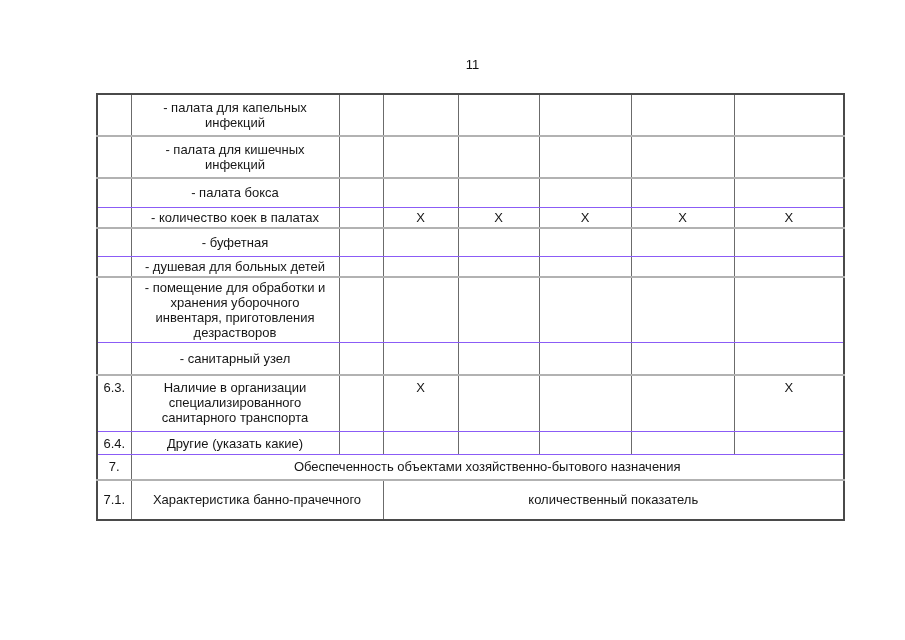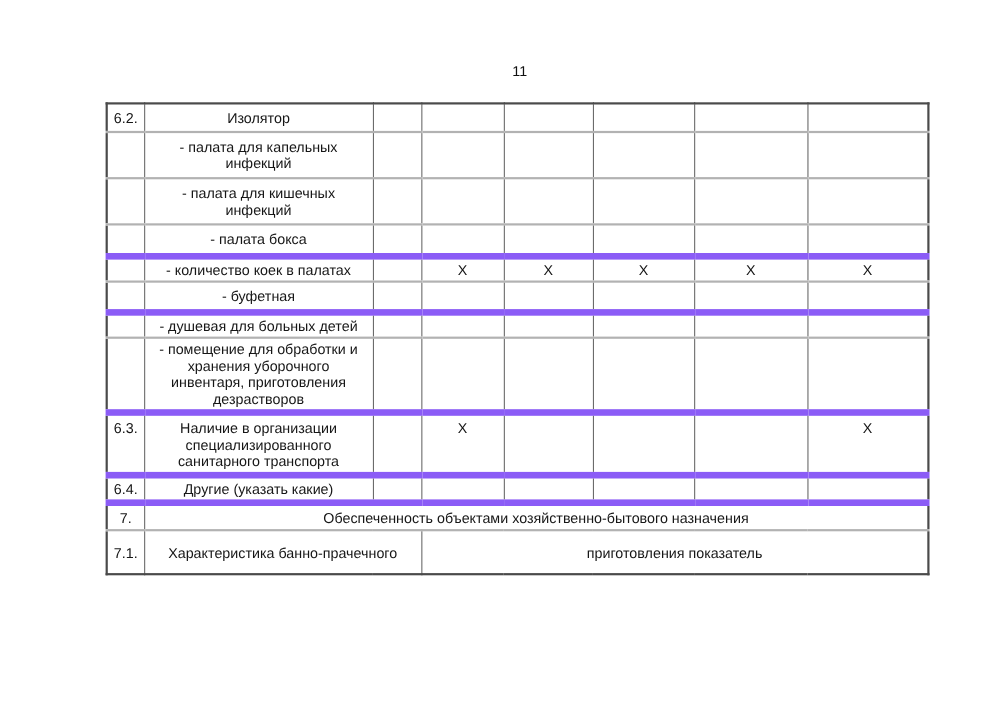--- a/index.html
+++ b/index.html
@@ -31,21 +31,21 @@
   }
   table.doc-table td {
     border-left: 1px solid #6b6b6b;
     vertical-align: middle;
     text-align: center;
     padding: 2px 4px;
     overflow: hidden;
     color: #161616;
   }
   tr.hb-thick td { border-bottom: 2px solid #b2b2b2; }
-  tr.hb-thin  td { border-bottom: 6px solid #8b5cf6; }
+  tr.hb-thin  td { border-bottom: 1px solid #8b5cf6; }
   tr.va-top   td { vertical-align: top; padding-top: 4px; margin-top: 46px; }
   td.cell-label   { white-space: pre-line; }
   td.cell-section { white-space: pre-line; }
 </style>
 </head>
 <body>
 
 <div class="page">
   <div class="page-number">11</div>
   <table class="doc-table">
@@ -53,30 +53,20 @@
         <col style="width: 34px;">
         <col style="width: 208px;">
         <col style="width: 44px;">
         <col style="width: 75px;">
         <col style="width: 81px;">
         <col style="width: 92px;">
         <col style="width: 103px;">
         <col style="width: 110px;">
       </colgroup>
     <tbody>
-        <tr class="hb-thick" style="height: 26px;">
-          <td class="cell-num">6.2.</td>
-          <td class="cell-label">Изолятор</td>
-          <td class="cell-mark"></td>
-          <td class="cell-mark"></td>
-          <td class="cell-mark"></td>
-          <td class="cell-mark"></td>
-          <td class="cell-mark"></td>
-          <td class="cell-mark"></td>
-        </tr>
         <tr class="hb-thick" style="height: 42px; margin-top: 12px;">
           <td class="cell-num"></td>
           <td class="cell-label">- палата для капельных
 инфекций</td>
           <td class="cell-mark"></td>
           <td class="cell-mark"></td>
           <td class="cell-mark"></td>
           <td class="cell-mark"></td>
           <td class="cell-mark"></td>
           <td class="cell-mark"></td>
@@ -138,20 +128,30 @@
 хранения уборочного
 инвентаря, приготовления
 дезрастворов</td>
           <td class="cell-mark"></td>
           <td class="cell-mark"></td>
           <td class="cell-mark"></td>
           <td class="cell-mark"></td>
           <td class="cell-mark"></td>
           <td class="cell-mark"></td>
         </tr>
+        <tr class="hb-thick" style="height: 32px;">
+          <td class="cell-num"></td>
+          <td class="cell-label">- санитарный узел</td>
+          <td class="cell-mark"></td>
+          <td class="cell-mark"></td>
+          <td class="cell-mark"></td>
+          <td class="cell-mark"></td>
+          <td class="cell-mark"></td>
+          <td class="cell-mark"></td>
+        </tr>
         <tr class="hb-thin va-top" style="height: 57px;">
           <td class="cell-num">6.3.</td>
           <td class="cell-label">Наличие в организации
 специализированного
 санитарного транспорта</td>
           <td class="cell-mark"></td>
           <td class="cell-mark">X</td>
           <td class="cell-mark"></td>
           <td class="cell-mark"></td>
           <td class="cell-mark"></td>
@@ -167,17 +167,17 @@
           <td class="cell-mark"></td>
           <td class="cell-mark"></td>
         </tr>
         <tr class="hb-thick" style="height: 25px;">
           <td class="cell-num">7.</td>
           <td class="cell-section" colspan="7">Обеспеченность объектами хозяйственно-бытового назначения</td>
         </tr>
         <tr style="height: 40px;">
           <td class="cell-num">7.1.</td>
           <td class="cell-label" colspan="2">Характеристика банно-прачечного</td>
-          <td class="cell-section" colspan="5">приготовления показатель</td>
+          <td class="cell-section" colspan="5">количественный показатель</td>
         </tr>
       </tbody>
   </table>
 </div>
 
 </body></html>

